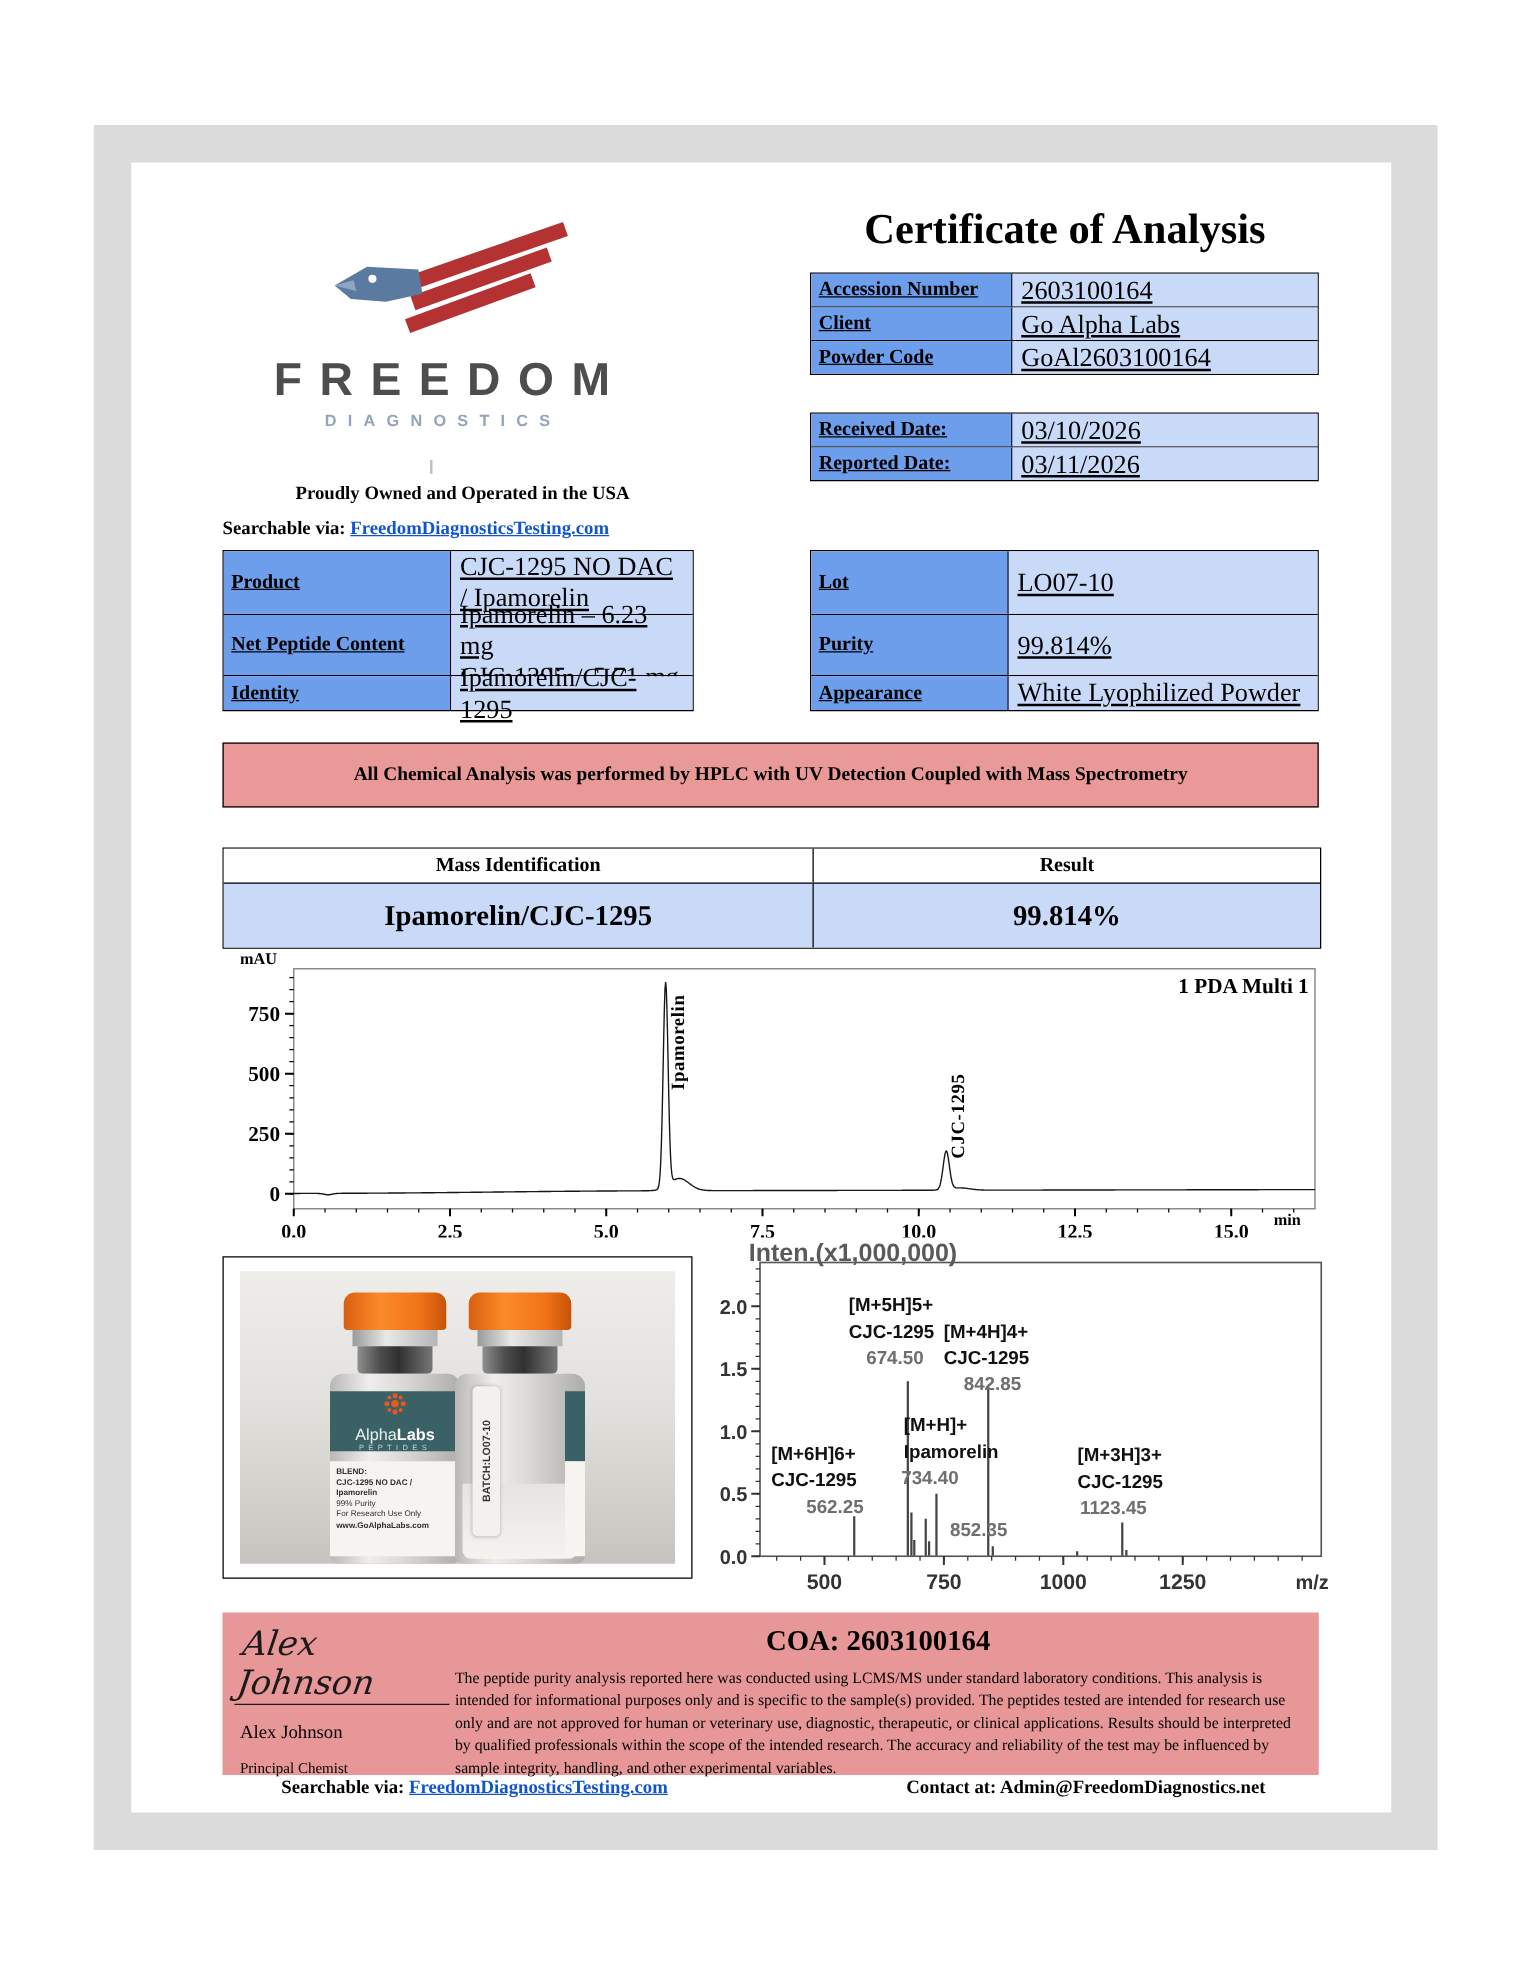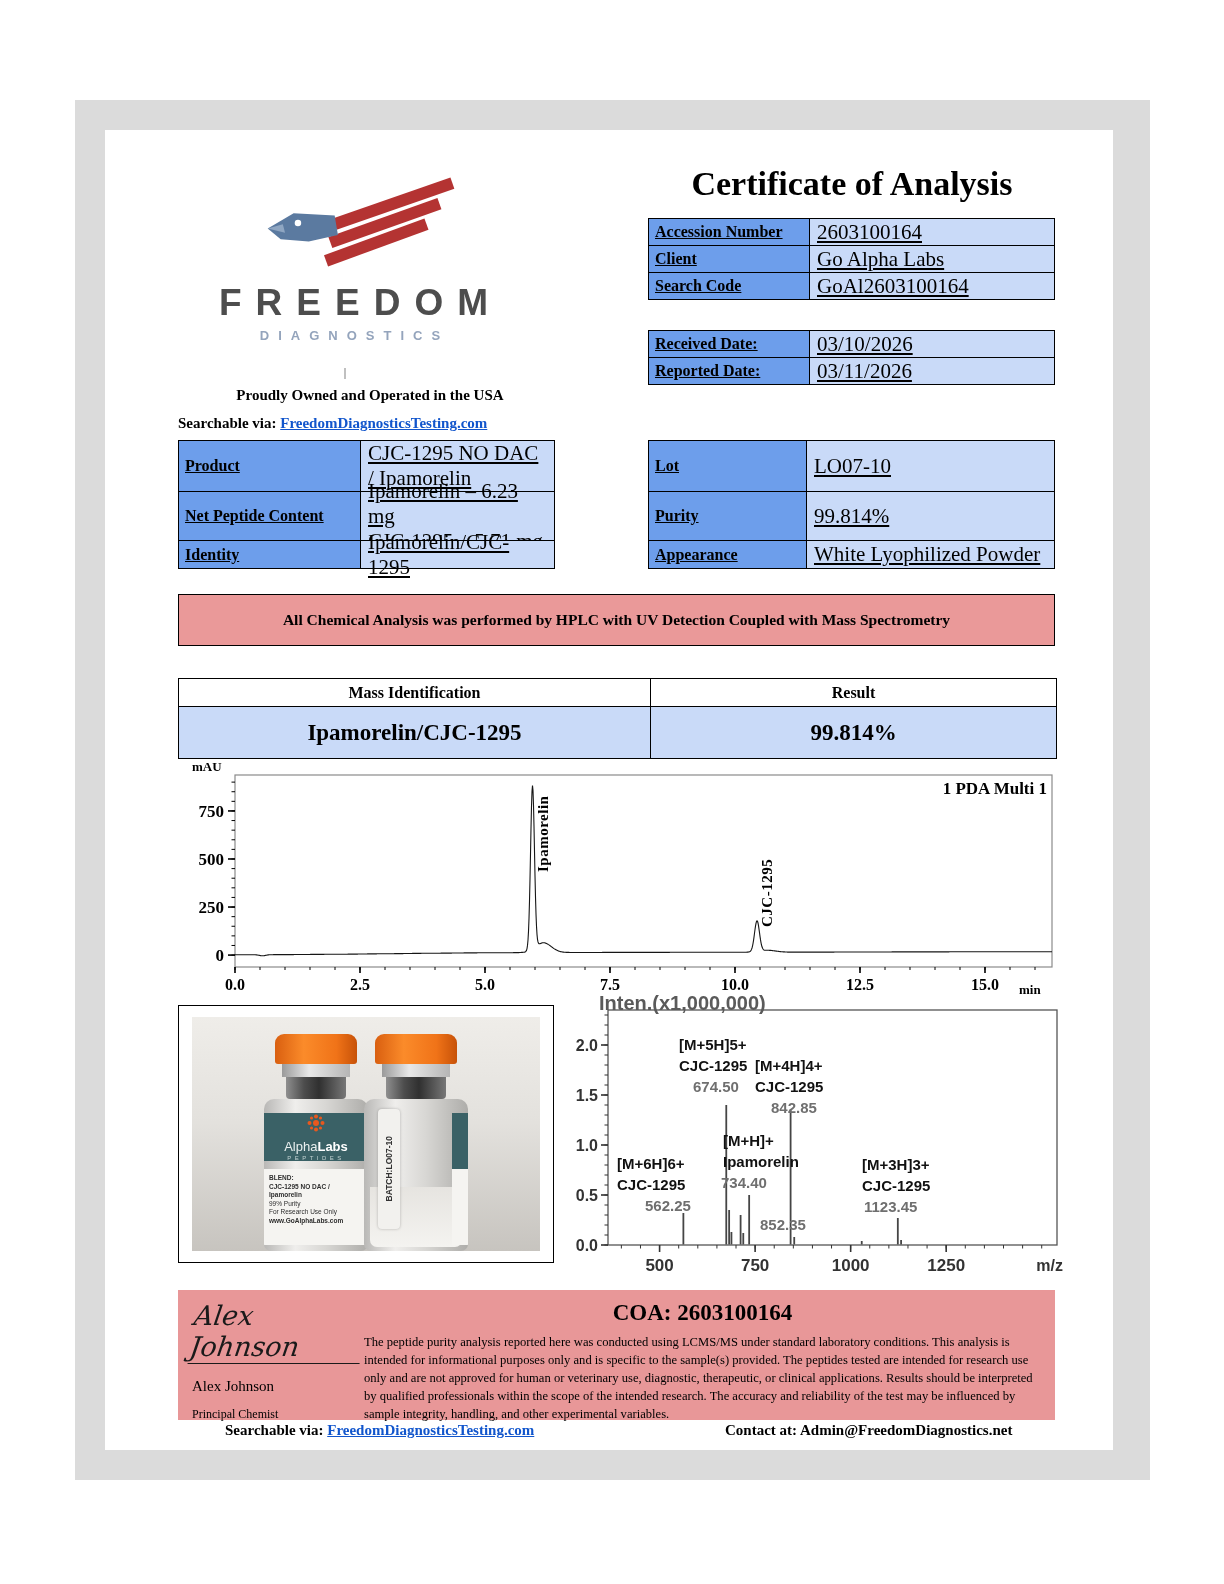--- a/index.html
+++ b/index.html
@@ -64,21 +64,21 @@
   
   .hplc{position:absolute;left:178px;top:758px;width:877px;height:232px;}
   .hplc svg{position:absolute;left:0;top:0;}
   .axis-unit{position:absolute;font-weight:bold;font-size:13px;}
   .hplc-title{position:absolute;right:8px;top:21px;font-weight:bold;font-size:17px;}
   .vlabel{position:absolute;writing-mode:vertical-rl;transform:rotate(180deg);
           font-weight:bold;font-size:15px;letter-spacing:0.5px;}
   #hplc-peak1{left:357px;top:24px;height:90px;}
   #hplc-peak2{left:581px;top:97px;height:72px;}
   #hplc-ylab{left:14px;top:1px;}
-  #hplc-xlab{left:841px;top:224px;text-align:right;}
+  #hplc-xlab{left:841px;top:210px;text-align:right;}
 
   
   .photo-box{position:absolute;left:178px;top:1005px;width:376px;height:258px;
              border:1.5px solid #000;background:#fff;box-sizing:border-box;padding:11px 13px;}
   .photo{width:100%;height:100%;background:linear-gradient(180deg,#efede9 0%,#e3e1dd 45%,#c7c4bf 100%);
          display:flex;align-items:flex-end;justify-content:center;overflow:hidden;}
   .vial{position:relative;width:104px;margin:0 -2px;}
   .vial .cap{width:82px;height:30px;margin:0 auto;border-radius:9px 9px 3px 3px;
              background:linear-gradient(90deg,#d95f10,#fb8b2a 35%,#f07318 75%,#c75208);}
   .vial .collar{width:68px;height:13px;margin:0 auto;
@@ -170,21 +170,21 @@
   <div class="btable" id="info-table">
     <div class="trow">
       <div class="tlabel">Accession Number</div>
       <div class="tvalue">2603100164</div>
     </div>
     <div class="trow">
       <div class="tlabel">Client</div>
       <div class="tvalue">Go Alpha Labs</div>
     </div>
     <div class="trow">
-      <div class="tlabel">Search Code</div>
+      <div class="tlabel">Powder Code</div>
       <div class="tvalue">GoAl2603100164</div>
     </div>
   </div>
 
   <div class="btable" id="dates-table">
     <div class="trow">
       <div class="tlabel">Received Date:</div>
       <div class="tvalue">03/10/2026</div>
     </div>
     <div class="trow">

